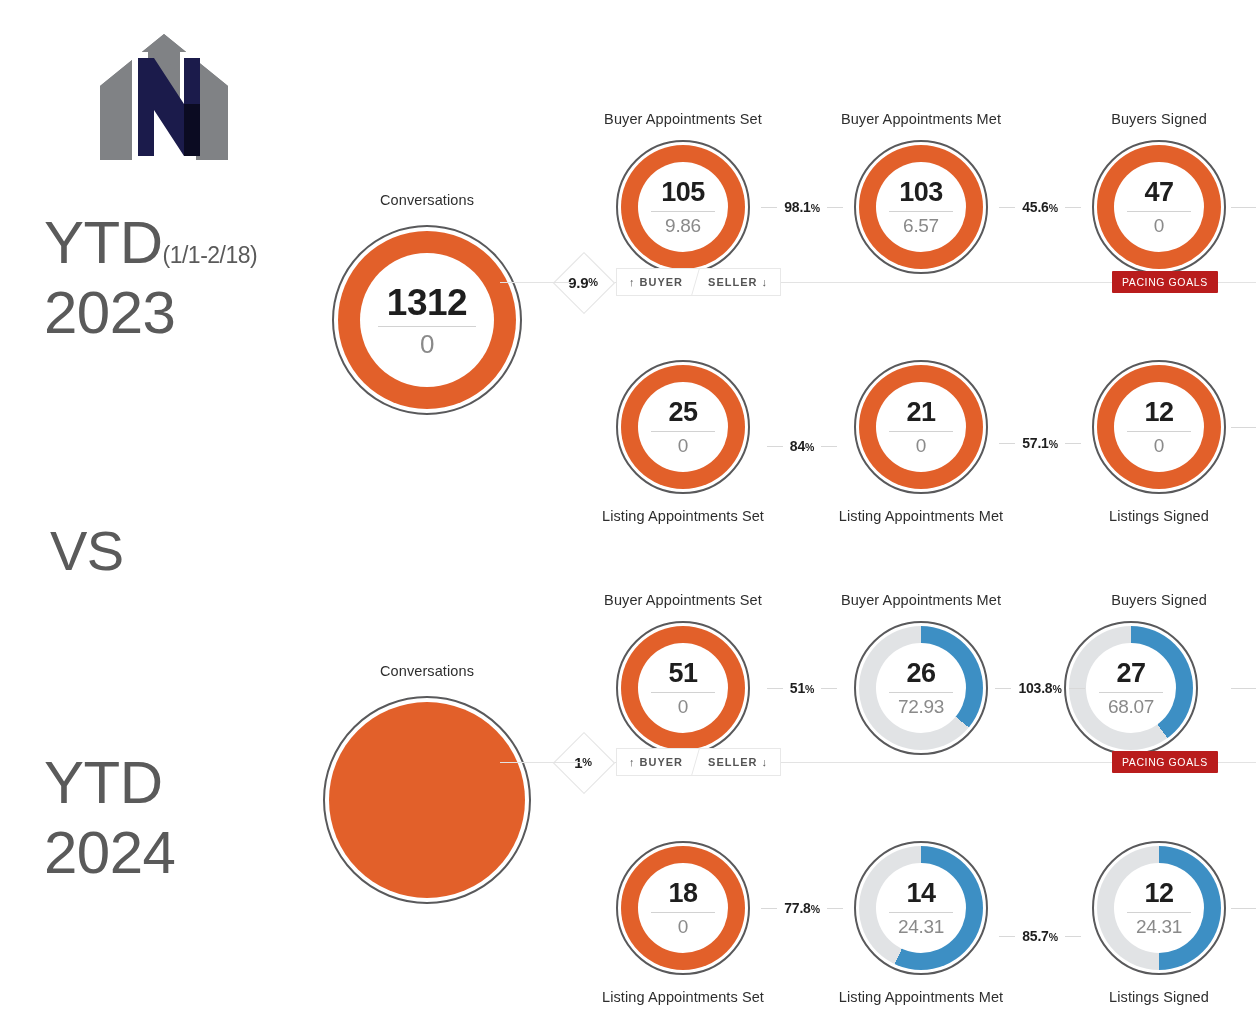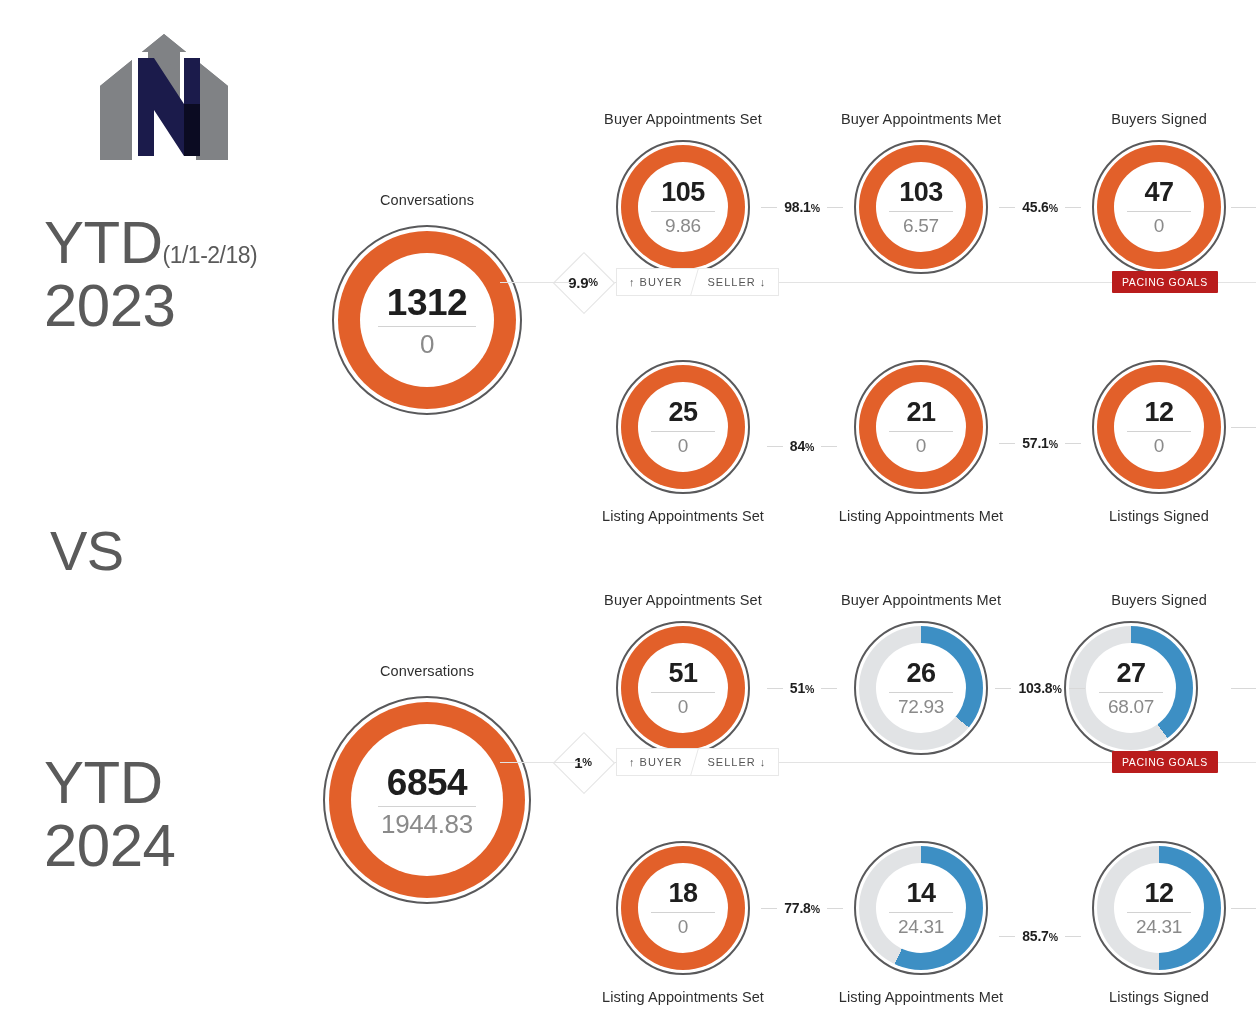--- a/index.html
+++ b/index.html
@@ -35,21 +35,21 @@
     white-space: nowrap;
   }
   #title-2023 { left: 44px; top: 212px; font-size: 60px; }
   #title-2024 { left: 44px; top: 752px; font-size: 60px; }
   .period-title .range {
     font-size: 23px;
     letter-spacing: -0.5px;
   }
   .period-title .yr {
     display: block;
-    margin-top: 2px;
+    margin-top: 9px;
   }
   #vs-label {
     position: absolute;
     left: 50px;
     top: 518px;
     font-size: 56px;
     color: #5a5a5a;
     font-weight: 400;
     letter-spacing: -0.5px;
   }
@@ -186,20 +186,21 @@
 
   .bs-box {
     position: absolute;
     top: 16px;
     height: 28px;
     border: 1px solid #e8e8e8;
     background: #fff;
     display: flex;
     align-items: stretch;
     box-sizing: border-box;
+    font-weight: bold;
   }
   .bs-cell {
     display: flex;
     align-items: center;
     justify-content: center;
     font-size: 11px;
     color: #555;
     letter-spacing: 1px;
     padding: 0 12px;
     position: relative;
@@ -355,25 +356,20 @@
         <div class="bs-cell">SELLER ↓</div>
       </div>
       <div class="pacing-badge" style="left: 612px;">PACING GOALS</div>
     </div>
     <div style="position: absolute; height: 1px; background: rgb(227, 227, 227); left: 512px; top: 282px; width: 60px;"></div>
     <div style="position: absolute; height: 1px; background: rgb(216, 216, 216); left: 1231px; top: 207px; width: 25px;"></div>
     <div style="position: absolute; height: 1px; background: rgb(216, 216, 216); left: 1231px; top: 427px; width: 25px;"></div>
     <div class="gauge g-big" style="left: 323px; top: 696px; width: 208px; height: 208px;">
       <div class="arc" style="background: rgb(226, 96, 42);"></div>
       <div class="ring-outline"></div>
-      <div class="hole">
-        <div class="val">6854</div>
-        <div class="divider"></div>
-        <div class="sub">1944.83</div>
-      </div>
     </div>
     <div class="gauge-caption" style="left: 267px; top: 663px; width: 320px;">Conversations</div>
     <div class="gauge g-sm" style="left: 616px; top: 621px;">
       <div class="arc" style="background: rgb(226, 96, 42);"></div>
       <div class="ring-outline"></div>
       <div class="hole">
         <div class="val">51</div>
         <div class="divider"></div>
         <div class="sub">0</div>
       </div>

